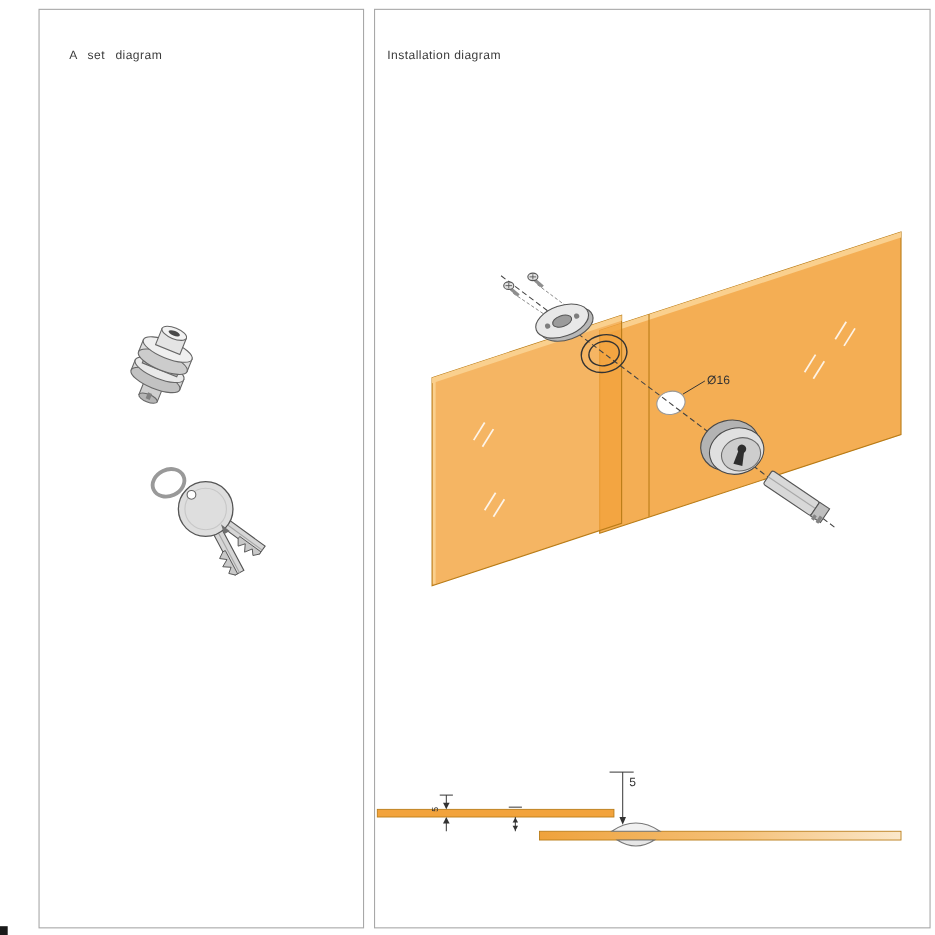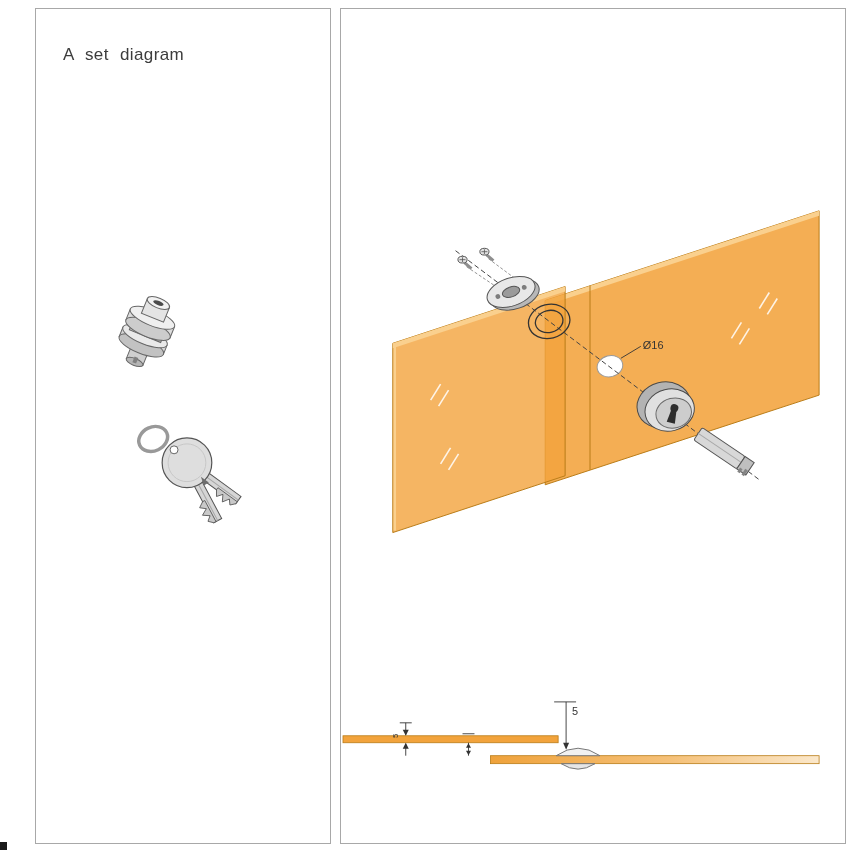--- a/index.html
+++ b/index.html
@@ -9,21 +9,21 @@
     font-family:"Liberation Sans", sans-serif;
     overflow:hidden;
   }
   .panel {
     position:absolute; background:#ffffff;
     border:1px solid var(--panel-border,#a8a8a8);
   }
   .panel.left  { left:35px;  top:8px; width:296px; height:836px; }
   .panel.right { left:340px; top:8px; width:506px; height:836px; }
   .panel-title {
-    position:absolute; font-size:17px; color:var(--text,#3c3c3c);
+    position:absolute; font-size:11px; color:var(--text,#3c3c3c);
     letter-spacing:.4px;
   }
   .panel.left  .panel-title { left:27px; top:36px; word-spacing:6px; }
   .panel.right .panel-title { left:11px; top:36px; }
   svg.art { position:absolute; left:0; top:0; width:100%; height:100%; display:block; }
 
   
   .glass   { fill:var(--glass-fill,#F2A33C); stroke:var(--glass-edge,#B97C17); stroke-width:1; }
   .glass-r { fill-opacity:.88; }
   .glass-l { fill-opacity:.8; }
@@ -85,20 +85,21 @@
       </g>
       <circle cx="0" cy="0" r="25" fill="#dedede" stroke="#555" stroke-width="1.2"></circle>
       <circle cx="0" cy="0" r="19" fill="none" stroke="#c7c7c7"></circle>
       <circle cx="-13" cy="-13" r="4" fill="#ffffff" stroke="#666"></circle>
       <polygon points="14,14 22,20 17,23" fill="#6f6f6f"></polygon>
     </g>
   </svg>
 </div>
 
 <div class="panel right">
+  <div class="panel-title">Installation diagram</div>
 
   <svg class="art" viewBox="0 0 506 836">
     <defs>
       <linearGradient id="barGrad" x1="0" y1="0" x2="1" y2="0">
         <stop offset="0" stop-color="#EFA23B"></stop>
         <stop offset="0.55" stop-color="#F5C179"></stop>
         <stop offset="1" stop-color="#FBE8CB"></stop>
       </linearGradient>
     </defs>
 

